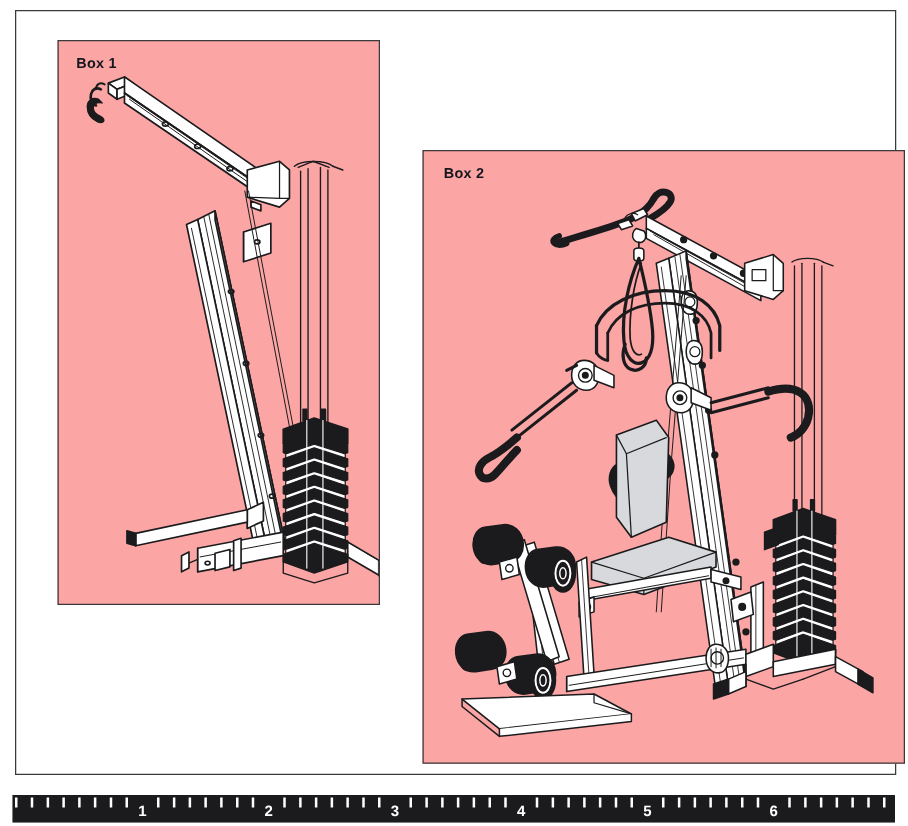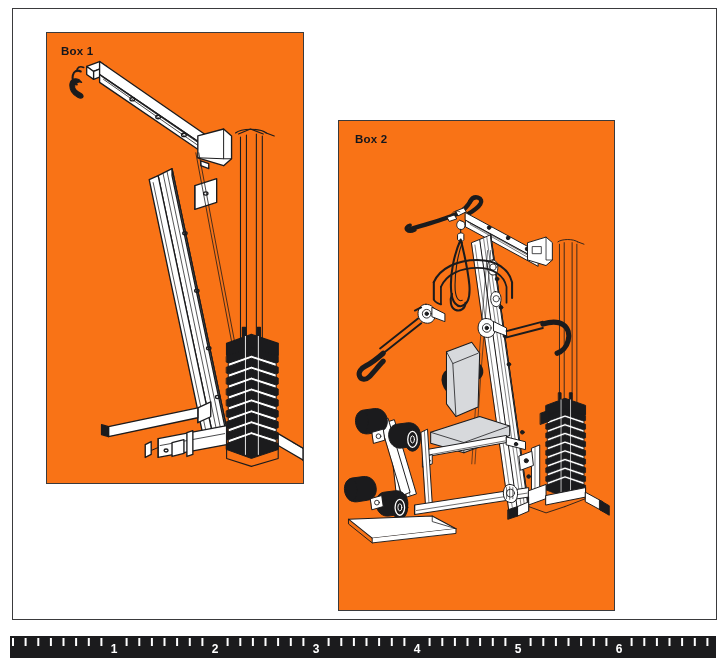--- a/index.html
+++ b/index.html
@@ -17,25 +17,25 @@
     width:705px;height:612px;
     border:1.5px solid #3a3a3c;
     box-sizing:border-box;
     background:#fff;
   }
 
   
   .panel{
     position:absolute;
     border:1.4px solid #3a3a3c;
-    background:#f97316;
+    background:#fca5a5;
     box-sizing:border-box;
   }
   #panel-box1{left:46px;top:32px;width:258px;height:452px;}
-  #panel-box2{left:338px;top:120px;width:277px;height:491px;}
+  #panel-box2{left:338px;top:120px;width:386px;height:491px;}
 
   .panel-label{
     position:absolute;
     font-size:11.5px;
     font-weight:bold;
     color:#14161d;
     letter-spacing:.2px;
     white-space:nowrap;
   }
   #label-box1{left:14px;top:12px;}

